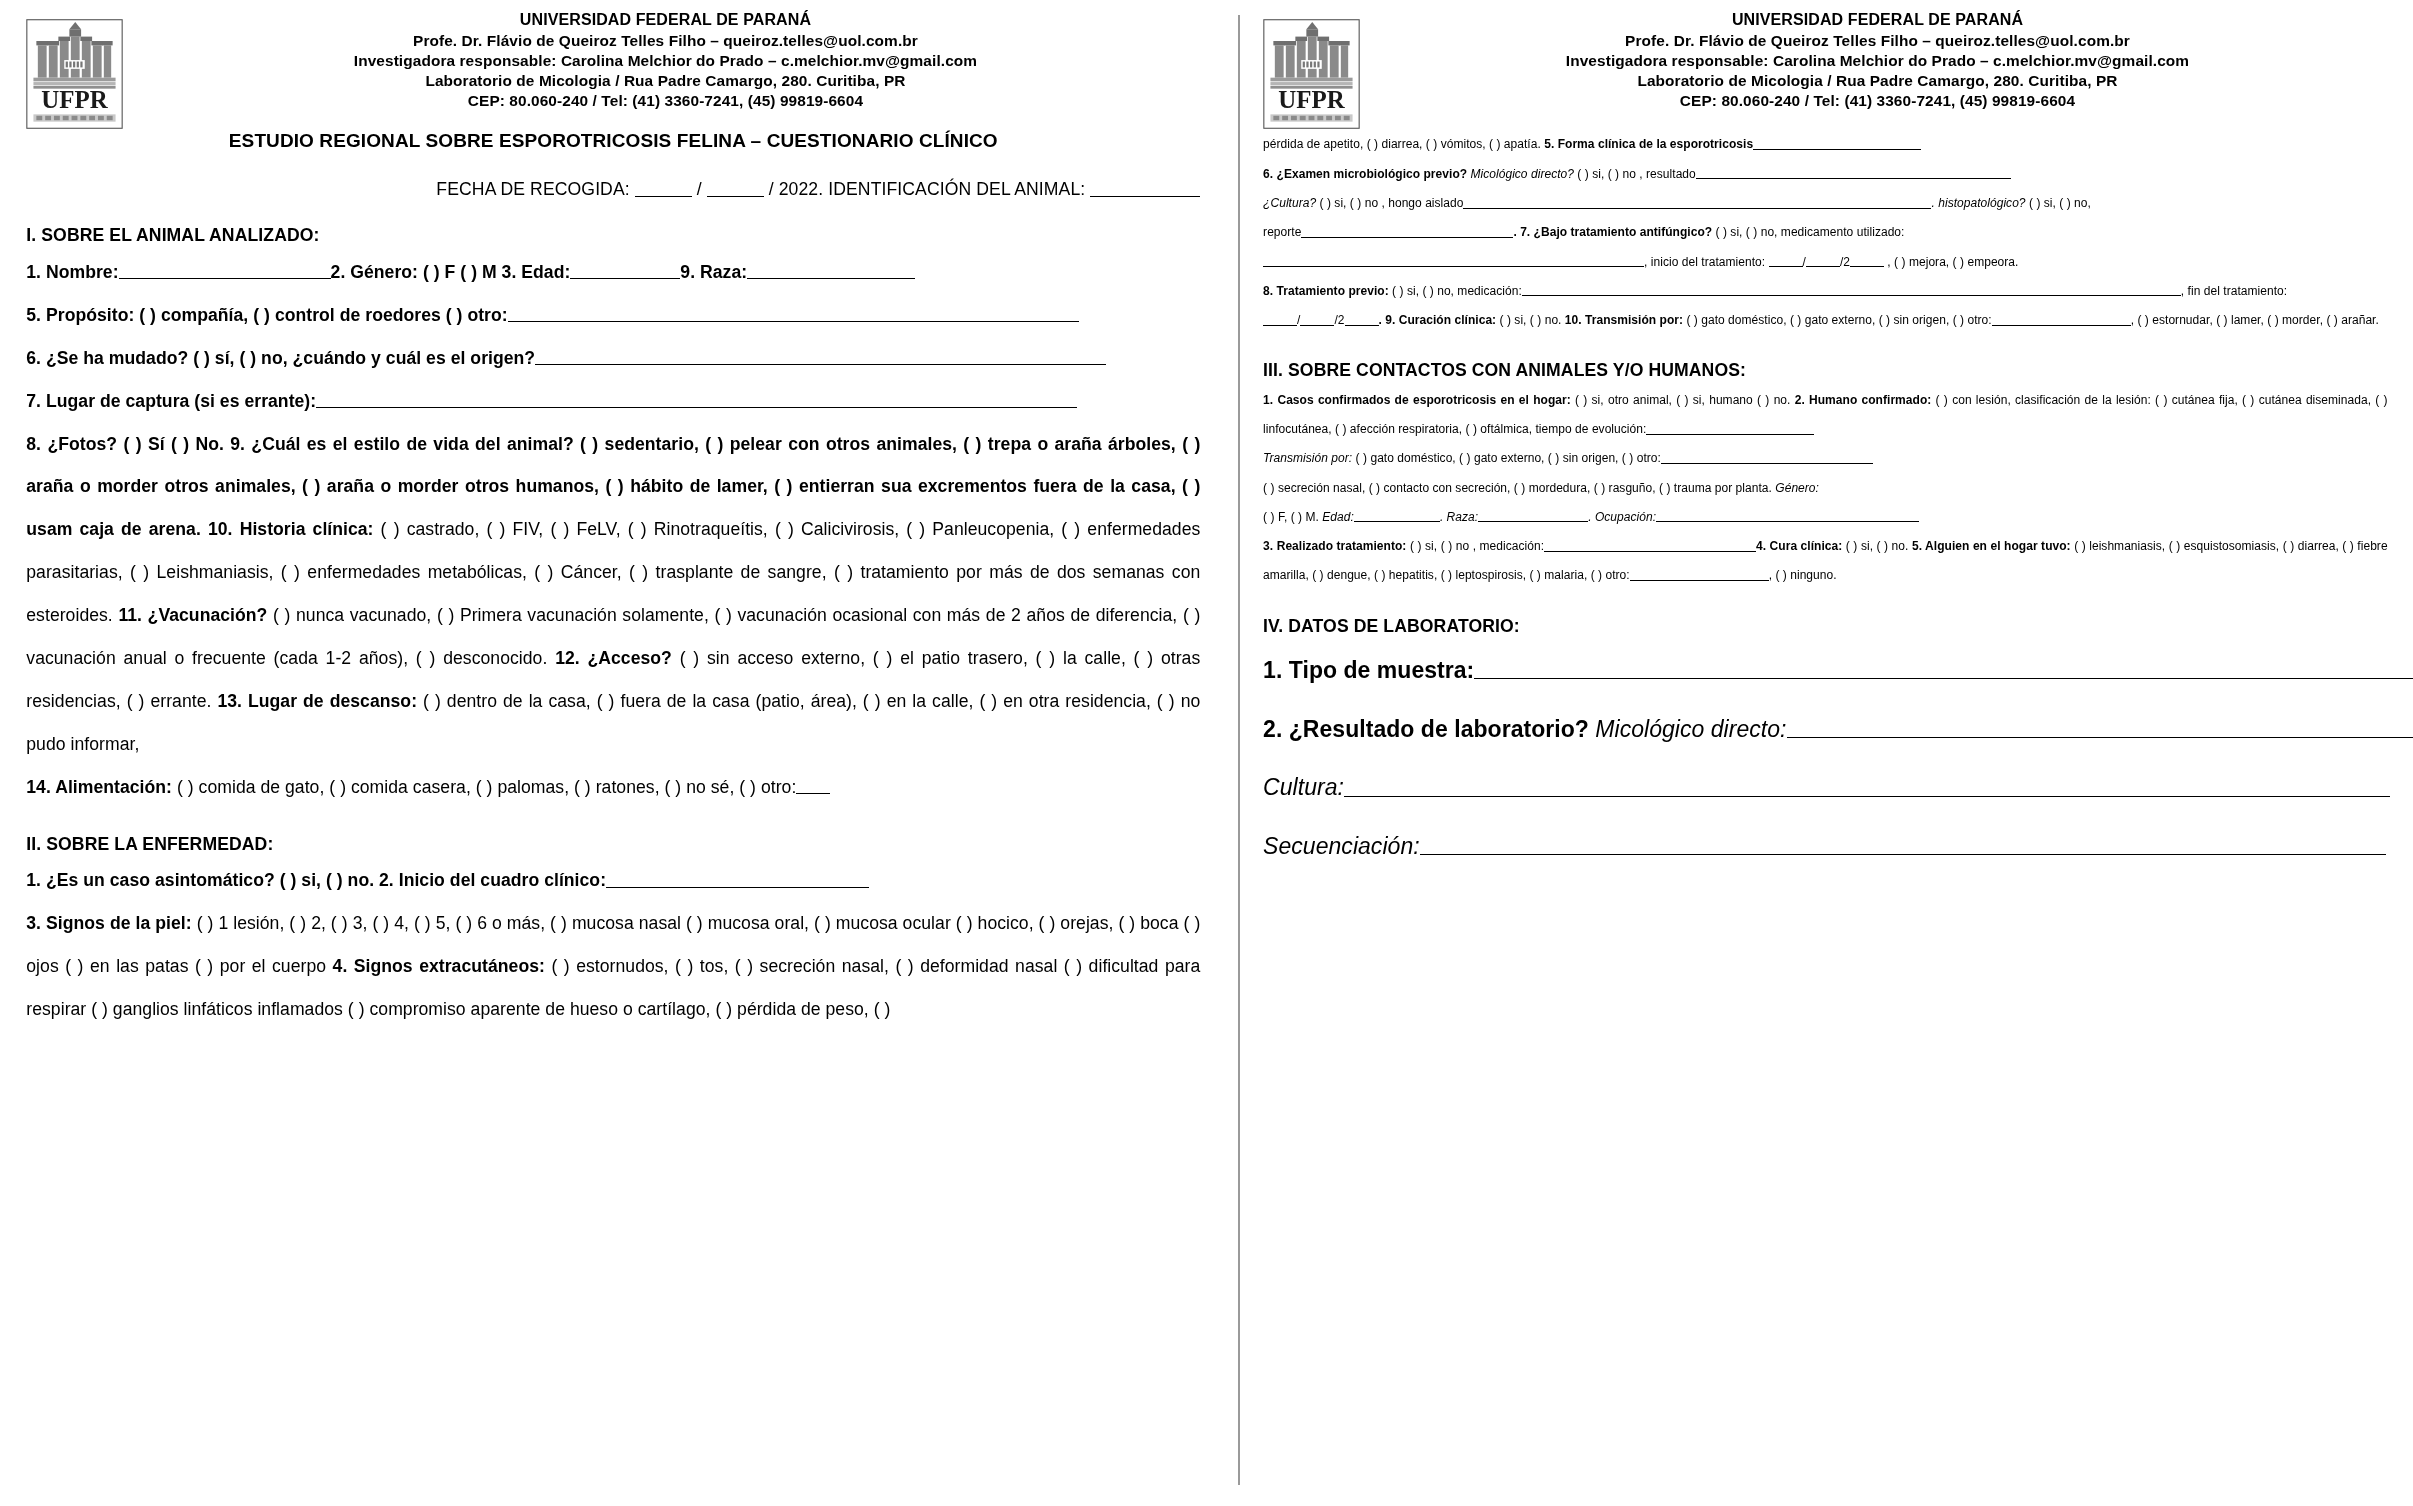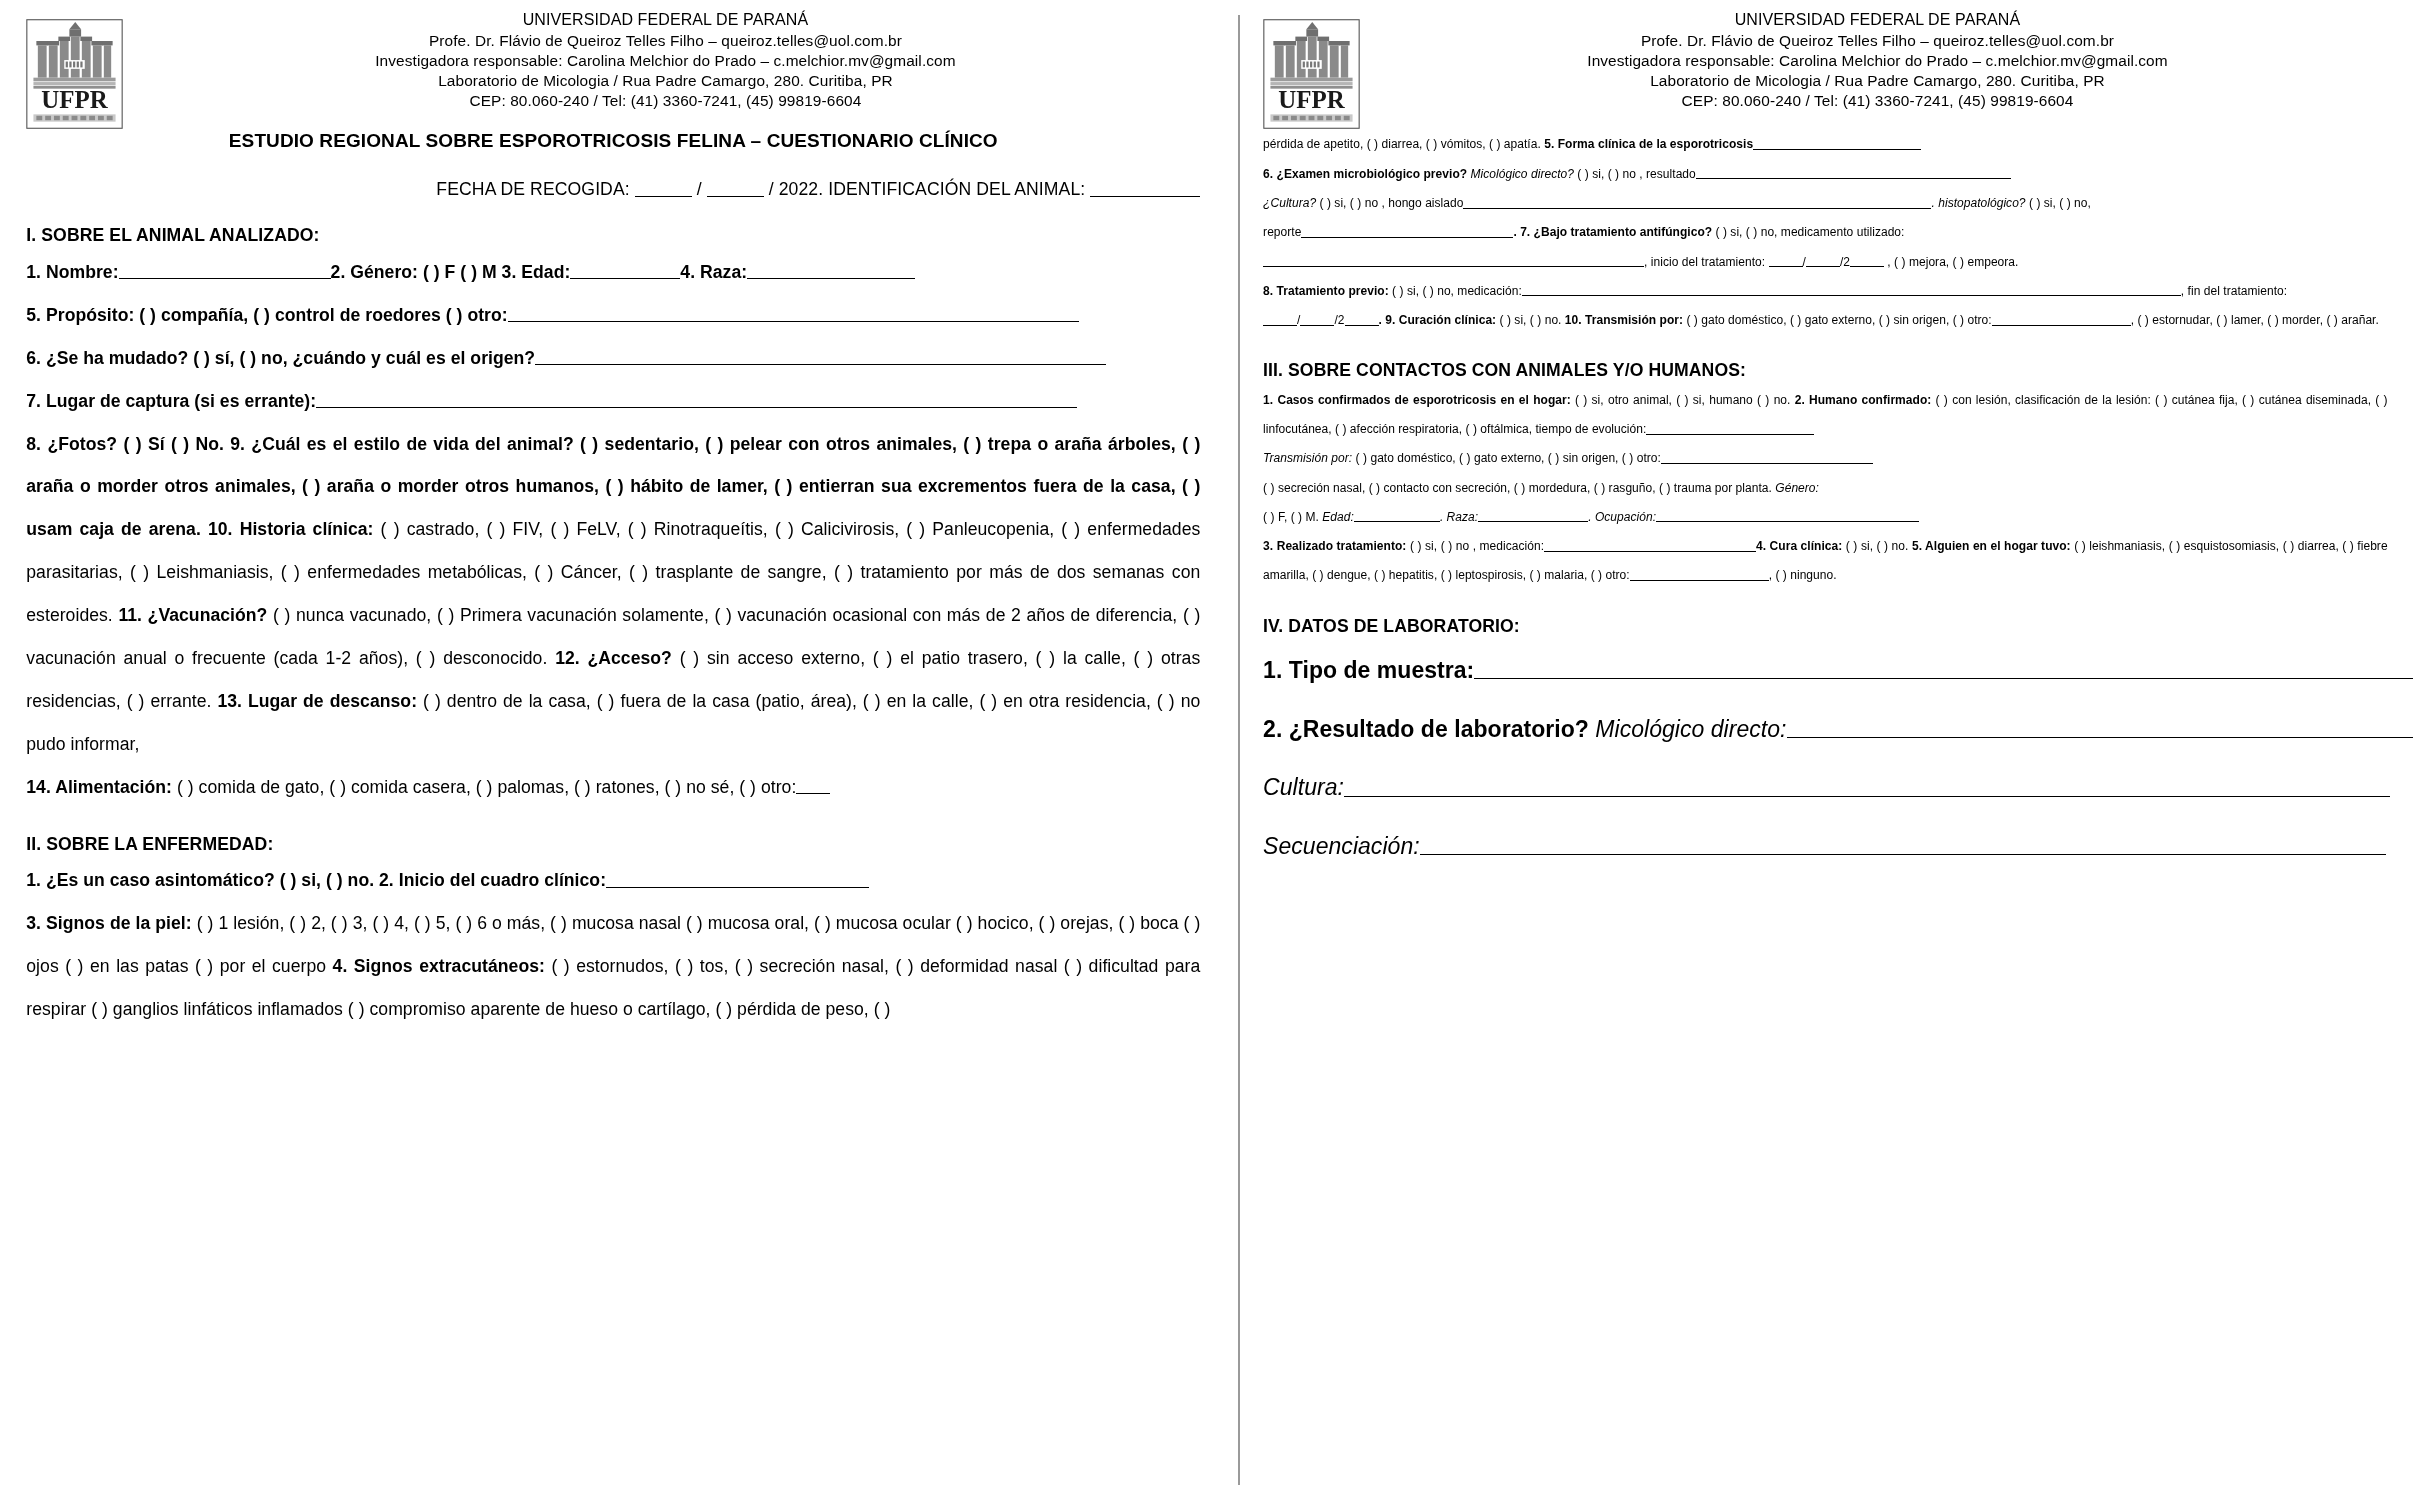--- a/index.html
+++ b/index.html
@@ -56,20 +56,21 @@
   .logo svg { display: block; }
   .lh-text {
     flex: 1 1 auto;
     text-align: center;
     line-height: 1.30;
   }
   .lh-line {
     font-size: 15.4px;
     letter-spacing: 0.1px;
     white-space: nowrap;
+    font-weight: bold;
   }
   .lh-line.l1 { font-size: 16px; }
 
   .doc-title {
     font-size: 19px;
     font-weight: bold;
     text-align: center;
     margin-top: 0;
     letter-spacing: 0.1px;
   }
@@ -206,21 +207,21 @@
 
     <div class="doc-title">ESTUDIO REGIONAL SOBRE ESPOROTRICOSIS FELINA – CUESTIONARIO CLÍNICO</div>
 
     <div class="fecha">
       <span>FECHA DE RECOGIDA: </span><span class="rule r-xs"></span><span> / </span><span class="rule r-xs"></span><span> / 2022. IDENTIFICACIÓN DEL ANIMAL: </span><span class="rule r-sm"></span>
     </div>
 
     <div class="section-head">I. SOBRE EL ANIMAL ANALIZADO:</div>
 
     <div class="para">
-      <b>1. Nombre:</b><span class="rule r-l"></span><b>2. Género: ( ) F ( ) M 3. Edad:</b><span class="rule r-sm"></span><b>4. Raza:</b><span class="rule r-ml"></span>
+      <b>1. Nombre:</b><span class="rule r-l"></span><b>2. Género: ( ) F ( ) M 3. Edad:</b><span class="rule r-sm"></span><b>9. Raza:</b><span class="rule r-ml"></span>
     </div>
 
     <div class="para">
       <b>5. Propósito: ( ) compañía, ( ) control de roedores ( ) otro:</b><span class="rule r-5xl"></span>
     </div>
 
     <div class="para">
       <b>6. ¿Se ha mudado? ( ) sí, ( ) no, ¿cuándo y cuál es el origen?</b><span class="rule r-5xl"></span>
     </div>
 

